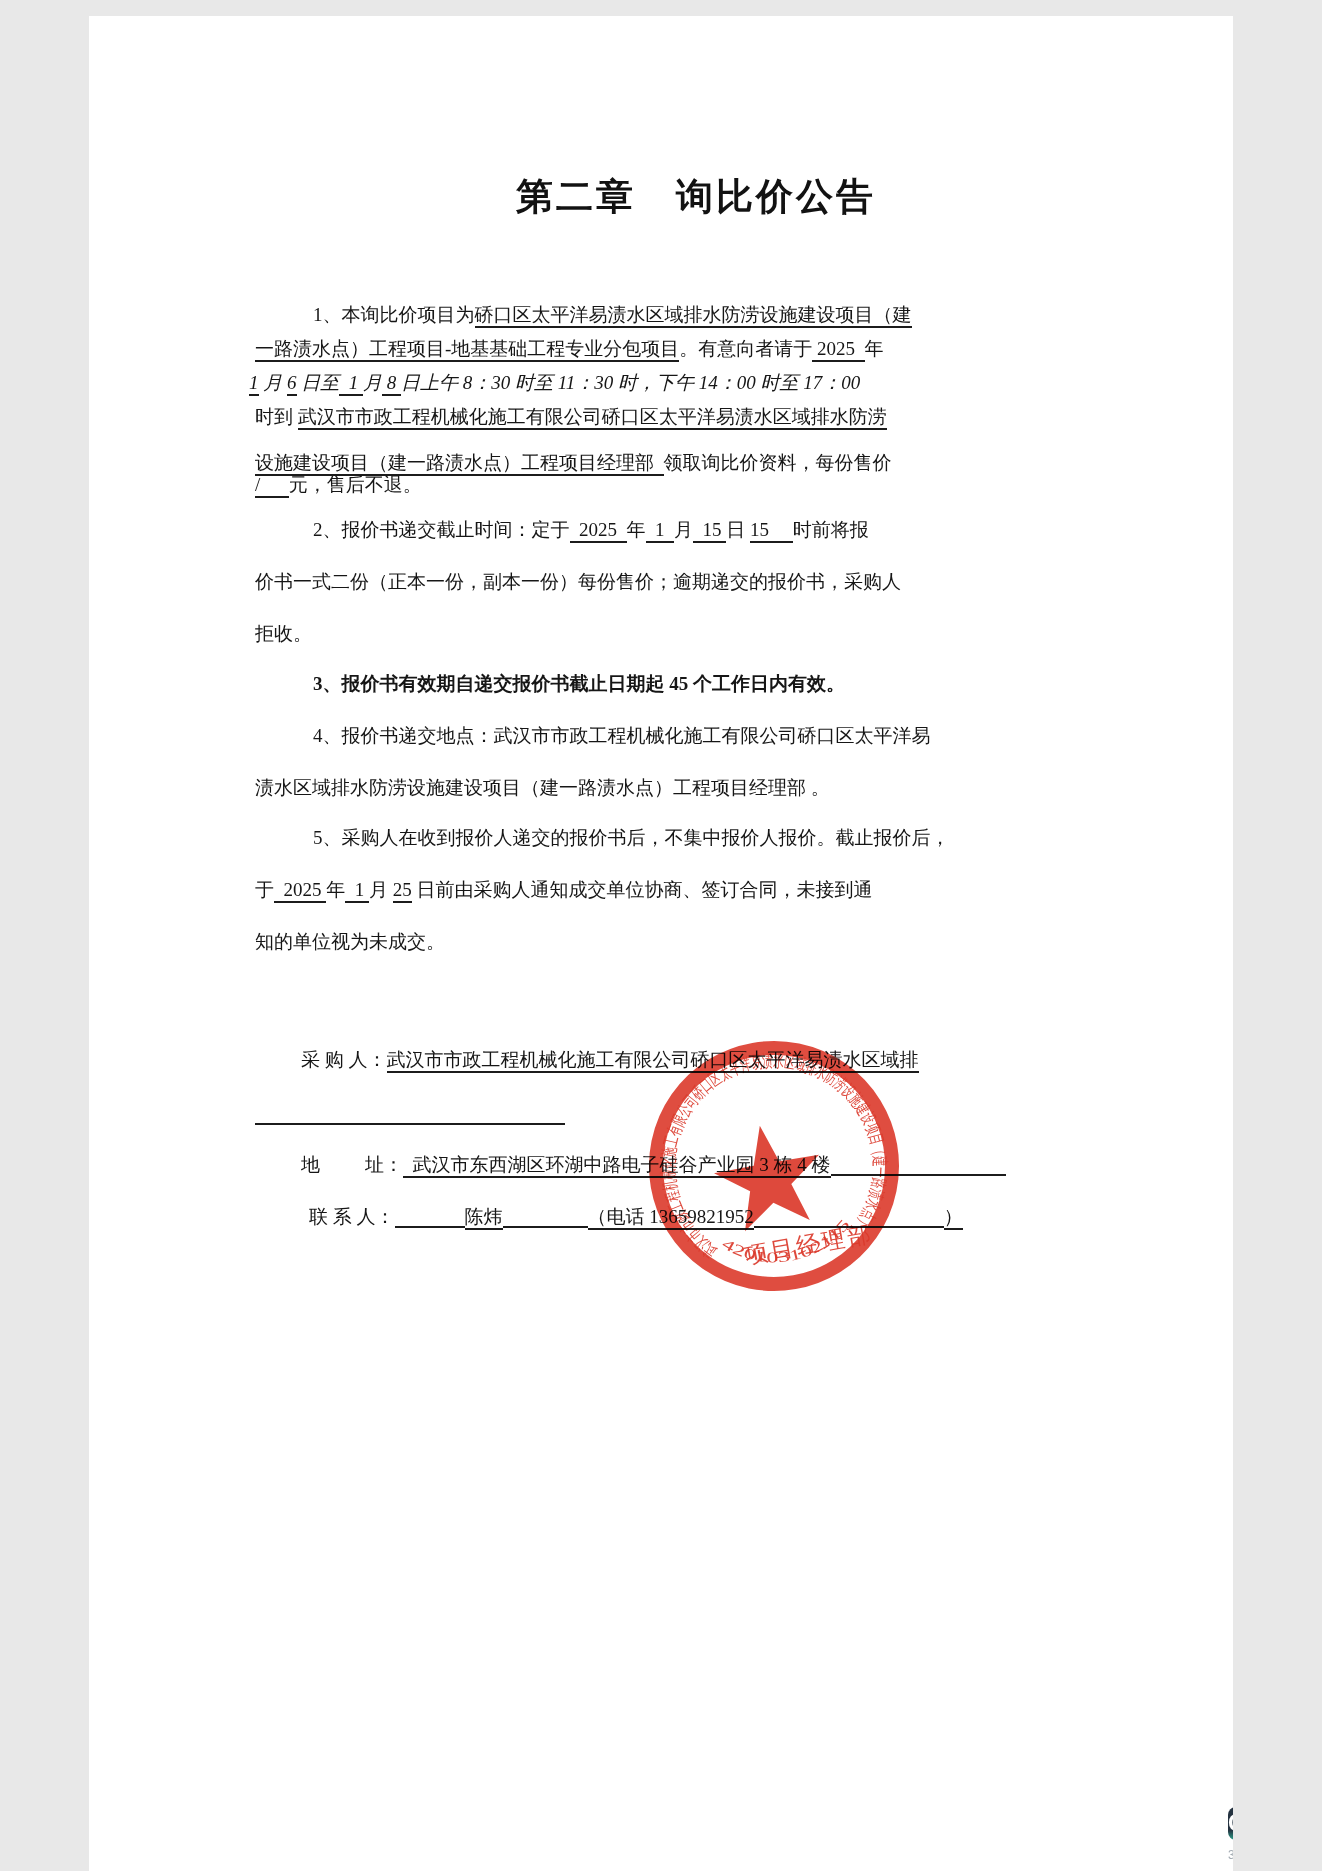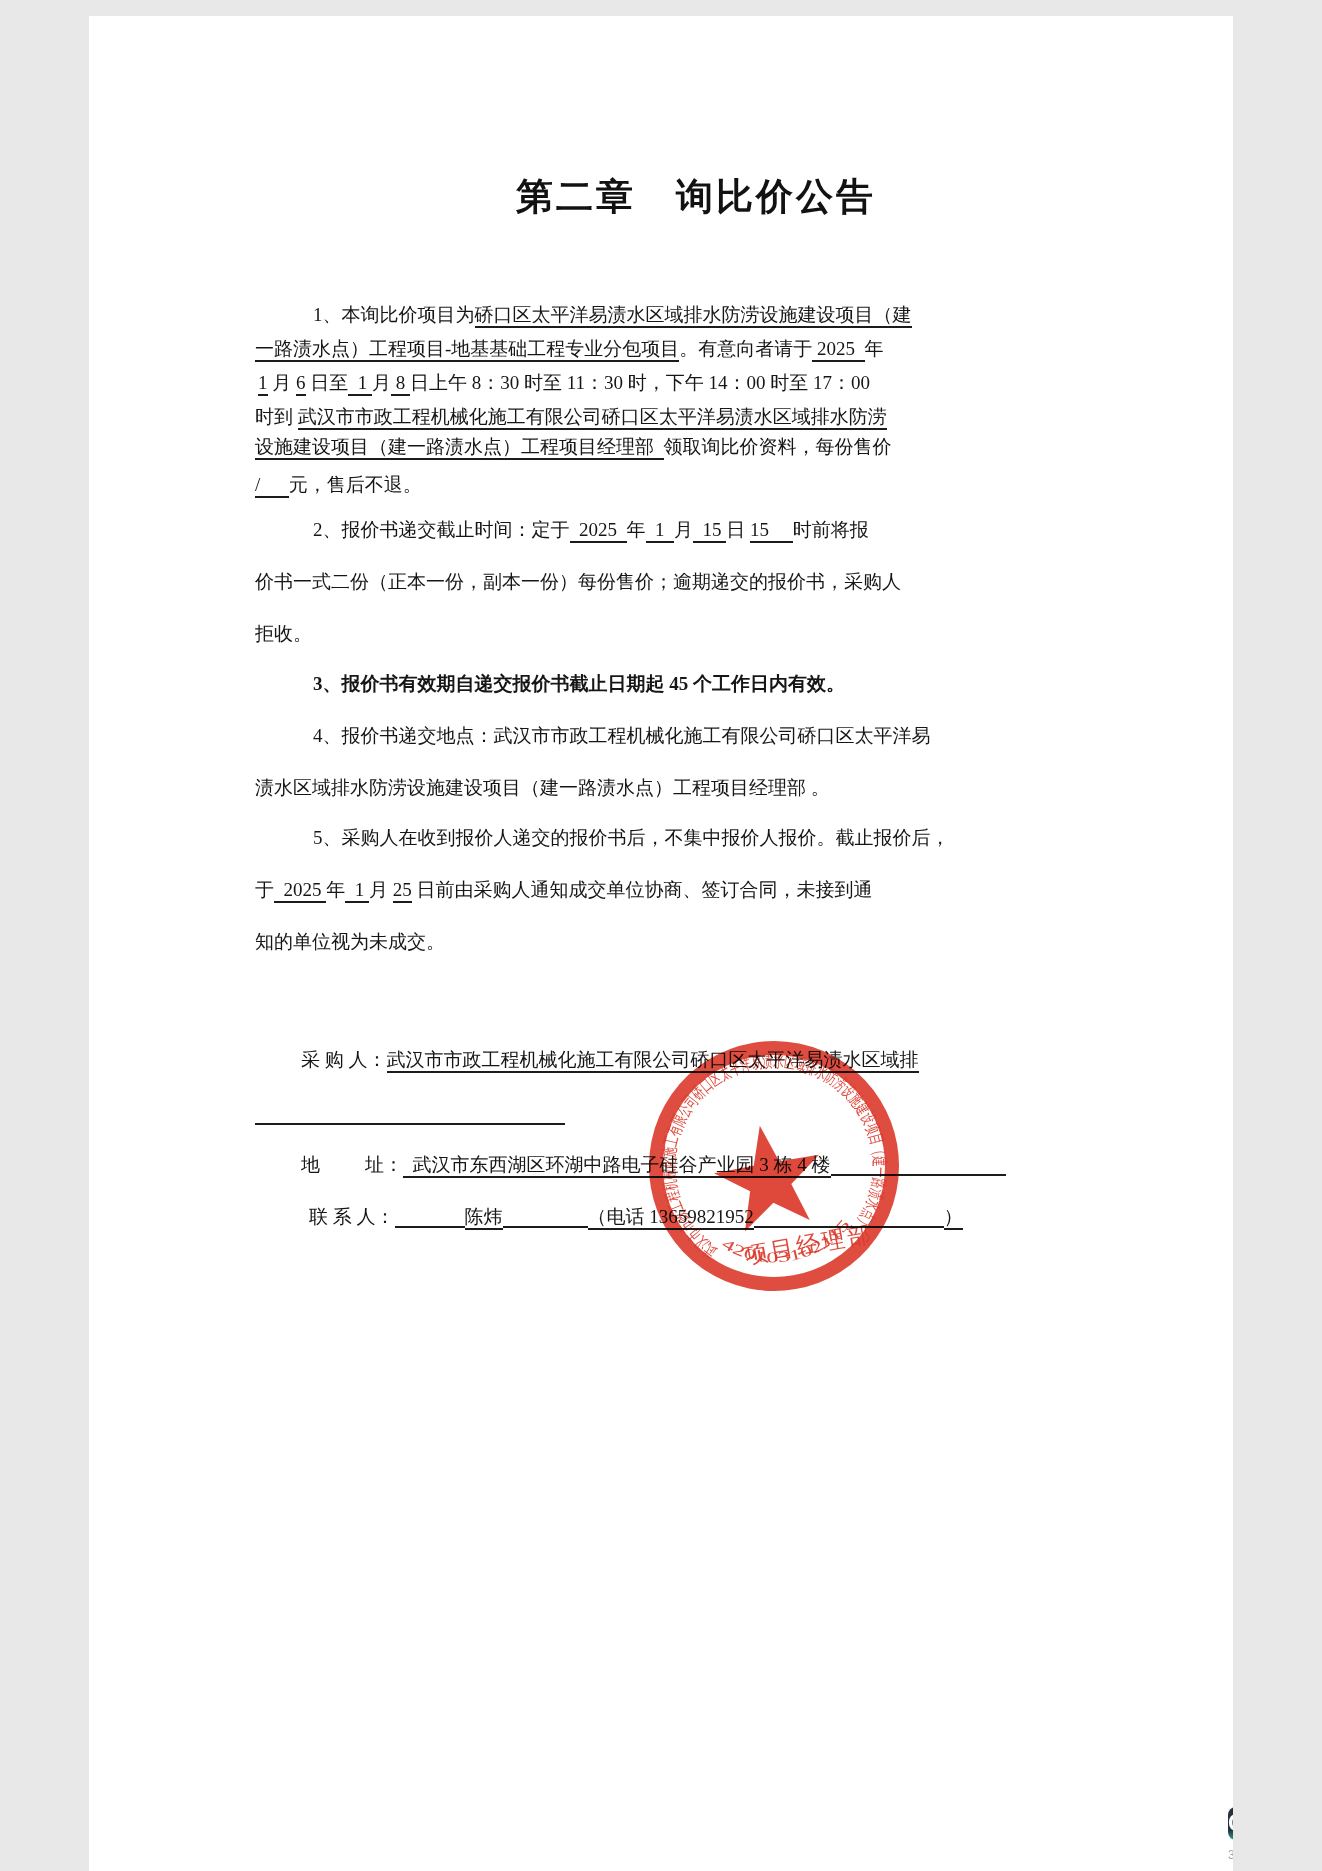--- a/index.html
+++ b/index.html
@@ -47,23 +47,23 @@
 </head>
 <body>
 
 <div class="page">
 
   <div class="doc-title">第二章　询比价公告</div>
 
   <div>
       <div class="line" style="top: 288px; left: 224px;"><span class="">1、本询比价项目为</span><span class="u">硚口区太平洋易渍水区域排水防涝设施建设项目（建</span></div>
       <div class="line" style="top: 322px; left: 166px;"><span class="u">一路渍水点）工程项目-地基基础工程专业分包项目</span><span class="">。有意向者请于</span><span class="u">&nbsp;2025&nbsp;&nbsp;</span><span class="">年</span></div>
-      <div class="line" style="top: 356px; left: 169px;"><span class="u">1</span><span class="">&nbsp;月&nbsp;</span><span class="u">6</span><span class="">&nbsp;日至</span><span class="u">&nbsp;&nbsp;1&nbsp;</span><span class="">月</span><span class="u">&nbsp;8&nbsp;</span><span class="">日上午 8：30 时至 11：30 时，下午 14：00 时至 17：00</span></div>
+      <div class="line" style="top: 356px; left: 160px; font-style: italic;"><span class="u">1</span><span class="">&nbsp;月&nbsp;</span><span class="u">6</span><span class="">&nbsp;日至</span><span class="u">&nbsp;&nbsp;1&nbsp;</span><span class="">月</span><span class="u">&nbsp;8&nbsp;</span><span class="">日上午 8：30 时至 11：30 时，下午 14：00 时至 17：00</span></div>
       <div class="line" style="top: 390px; left: 166px; text-align: center;"><span class="">时到 </span><span class="u">武汉市市政工程机械化施工有限公司硚口区太平洋易渍水区域排水防涝</span></div>
-      <div class="line" style="top: 420px; left: 166px;"><span class="u">设施建设项目（建一路渍水点）工程项目经理部&nbsp;&nbsp;</span><span class="">领取询比价资料，每份售价</span></div>
+      <div class="line" style="top: 436px; left: 166px;"><span class="u">设施建设项目（建一路渍水点）工程项目经理部&nbsp;&nbsp;</span><span class="">领取询比价资料，每份售价</span></div>
       <div class="line" style="top: 458px; left: 166px;"><span class="u">/&nbsp;&nbsp;&nbsp;&nbsp;&nbsp;&nbsp;</span><span class="">元，售后不退。</span></div>
       <div class="line" style="top: 503px; left: 224px;"><span class="">2、报价书递交截止时间：定于</span><span class="u">&nbsp;&nbsp;2025&nbsp;&nbsp;</span><span class="">年</span><span class="u">&nbsp;&nbsp;1&nbsp;&nbsp;</span><span class="">月</span><span class="u">&nbsp;&nbsp;15&nbsp;</span><span class="">日&nbsp;</span><span class="u">15&nbsp;&nbsp;&nbsp;&nbsp;&nbsp;</span><span class="">时前将报</span></div>
       <div class="line" style="top: 555px; left: 166px;"><span class="">价书一式二份（正本一份，副本一份）每份售价；逾期递交的报价书，采购人</span></div>
       <div class="line" style="top: 607px; left: 166px;"><span class="">拒收。</span></div>
       <div class="line" style="top: 657px; left: 224px; font-weight: bold;"><span class="">3、报价书有效期自递交报价书截止日期起 45 个工作日内有效。</span></div>
       <div class="line" style="top: 709px; left: 224px;"><span class="">4、报价书递交地点：武汉市市政工程机械化施工有限公司硚口区太平洋易</span></div>
       <div class="line" style="top: 761px; left: 166px;"><span class="">渍水区域排水防涝设施建设项目（建一路渍水点）工程项目经理部 。</span></div>
       <div class="line" style="top: 811px; left: 224px;"><span class="">5、采购人在收到报价人递交的报价书后，不集中报价人报价。截止报价后，</span></div>
       <div class="line" style="top: 863px; left: 166px;"><span class="">于</span><span class="u">&nbsp;&nbsp;2025&nbsp;</span><span class="">年</span><span class="u">&nbsp;&nbsp;1&nbsp;</span><span class="">月&nbsp;</span><span class="u">25</span><span class="">&nbsp;日前由采购人通知成交单位协商、签订合同，未接到通</span></div>
       <div class="line" style="top: 915px; left: 166px;"><span class="">知的单位视为未成交。</span></div>

